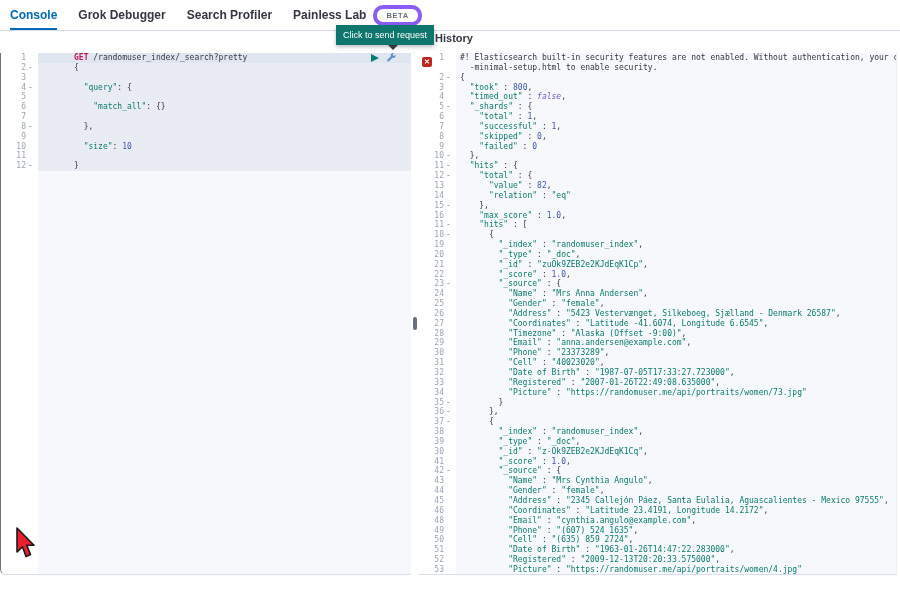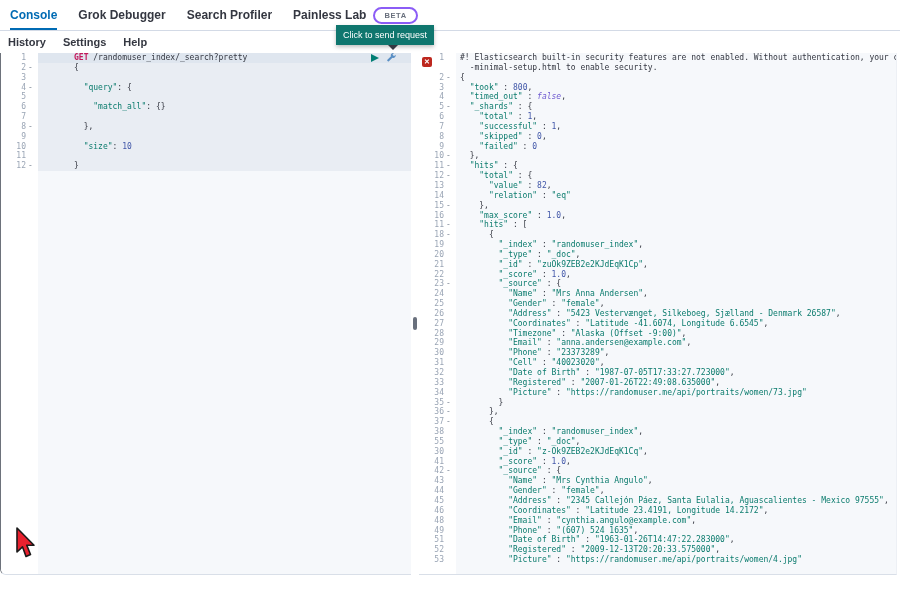--- a/index.html
+++ b/index.html
@@ -14,29 +14,30 @@
     display:flex; align-items:stretch; padding-left:10px;
     border-bottom:1px solid #D3DAE6; background:#fff;
   }
   .tab {
     display:flex; align-items:center; margin-right:21px;
     font-size:12px; font-weight:700; color:#343741; cursor:pointer;
     border-bottom:2px solid transparent; padding-top:2px;
   }
   .tab.active { color:#006BB4; border-bottom-color:#006BB4; }
   .beta-pill {
-    margin-left:7px; padding:2px 9px; border:2px solid #8b5cf6;
+    margin-left:7px; padding:2px 9px; border:4px solid #8b5cf6;
     border-radius:10px; font-size:7.5px; font-weight:700;
     letter-spacing:0.6px; color:#69707D; background:#fff;
   }
   
   .subnav {
     position:absolute; top:32px; left:0; right:0; height:20px;
     display:flex; align-items:center; padding-left:8px; gap:17px;
     background:#fff;
+    flex-direction:column;
   }
   .subnav-item { font-size:11px; font-weight:700; color:#343741; cursor:pointer; }
   
   .tooltip {
     position:absolute; top:25px; left:336px; z-index:50;
     background:#0f766e; color:#fff; font-size:9px; font-weight:400;
     padding:5px 7px; border-radius:0; white-space:nowrap;
     box-shadow:0 2px 4px rgba(0,0,0,.25);
   }
   .tooltip::after {
@@ -197,30 +198,31 @@
           <div class="row"><div class="gutter"><span class="num">29</span><span class="fold"></span></div><div class="code">          <span class="tok-s">"Email"</span> : <span class="tok-s">"anna.andersen@example.com"</span>,</div></div>
           <div class="row"><div class="gutter"><span class="num">30</span><span class="fold"></span></div><div class="code">          <span class="tok-s">"Phone"</span> : <span class="tok-s">"23373289"</span>,</div></div>
           <div class="row"><div class="gutter"><span class="num">31</span><span class="fold"></span></div><div class="code">          <span class="tok-s">"Cell"</span> : <span class="tok-s">"40023020"</span>,</div></div>
           <div class="row"><div class="gutter"><span class="num">32</span><span class="fold"></span></div><div class="code">          <span class="tok-s">"Date of Birth"</span> : <span class="tok-s">"1987-07-05T17:33:27.723000"</span>,</div></div>
           <div class="row"><div class="gutter"><span class="num">33</span><span class="fold"></span></div><div class="code">          <span class="tok-s">"Registered"</span> : <span class="tok-s">"2007-01-26T22:49:08.635000"</span>,</div></div>
           <div class="row"><div class="gutter"><span class="num">34</span><span class="fold"></span></div><div class="code">          <span class="tok-s">"Picture"</span> : <span class="tok-s">"https://randomuser.me/api/portraits/women/73.jpg"</span></div></div>
           <div class="row"><div class="gutter"><span class="num">35</span><span class="fold">-</span></div><div class="code">        }</div></div>
           <div class="row"><div class="gutter"><span class="num">36</span><span class="fold">-</span></div><div class="code">      },</div></div>
           <div class="row"><div class="gutter"><span class="num">37</span><span class="fold">-</span></div><div class="code">      {</div></div>
           <div class="row"><div class="gutter"><span class="num">38</span><span class="fold"></span></div><div class="code">        <span class="tok-s">"_index"</span> : <span class="tok-s">"randomuser_index"</span>,</div></div>
-          <div class="row"><div class="gutter"><span class="num">55</span><span class="fold"></span></div><div class="code">        <span class="tok-s">"_type"</span> : <span class="tok-s">"_doc"</span>,</div></div>
+          <div class="row"><div class="gutter"><span class="num">39</span><span class="fold"></span></div><div class="code">        <span class="tok-s">"_type"</span> : <span class="tok-s">"_doc"</span>,</div></div>
           <div class="row"><div class="gutter"><span class="num">30</span><span class="fold"></span></div><div class="code">        <span class="tok-s">"_id"</span> : <span class="tok-s">"z-Ok9ZEB2e2KJdEqK1Cq"</span>,</div></div>
           <div class="row"><div class="gutter"><span class="num">41</span><span class="fold"></span></div><div class="code">        <span class="tok-s">"_score"</span> : <span class="tok-n">1.0</span>,</div></div>
           <div class="row"><div class="gutter"><span class="num">42</span><span class="fold">-</span></div><div class="code">        <span class="tok-s">"_source"</span> : {</div></div>
           <div class="row"><div class="gutter"><span class="num">43</span><span class="fold"></span></div><div class="code">          <span class="tok-s">"Name"</span> : <span class="tok-s">"Mrs Cynthia Angulo"</span>,</div></div>
           <div class="row"><div class="gutter"><span class="num">44</span><span class="fold"></span></div><div class="code">          <span class="tok-s">"Gender"</span> : <span class="tok-s">"female"</span>,</div></div>
           <div class="row"><div class="gutter"><span class="num">45</span><span class="fold"></span></div><div class="code">          <span class="tok-s">"Address"</span> : <span class="tok-s">"2345 Callejón Páez, Santa Eulalia, Aguascalientes - Mexico 97555"</span>,</div></div>
           <div class="row"><div class="gutter"><span class="num">46</span><span class="fold"></span></div><div class="code">          <span class="tok-s">"Coordinates"</span> : <span class="tok-s">"Latitude 23.4191, Longitude 14.2172"</span>,</div></div>
           <div class="row"><div class="gutter"><span class="num">48</span><span class="fold"></span></div><div class="code">          <span class="tok-s">"Email"</span> : <span class="tok-s">"cynthia.angulo@example.com"</span>,</div></div>
           <div class="row"><div class="gutter"><span class="num">49</span><span class="fold"></span></div><div class="code">          <span class="tok-s">"Phone"</span> : <span class="tok-s">"(607) 524 1635"</span>,</div></div>
+          <div class="row"><div class="gutter"><span class="num">50</span><span class="fold"></span></div><div class="code">          <span class="tok-s">"Cell"</span> : <span class="tok-s">"(635) 859 2724"</span>,</div></div>
           <div class="row"><div class="gutter"><span class="num">51</span><span class="fold"></span></div><div class="code">          <span class="tok-s">"Date of Birth"</span> : <span class="tok-s">"1963-01-26T14:47:22.283000"</span>,</div></div>
           <div class="row"><div class="gutter"><span class="num">52</span><span class="fold"></span></div><div class="code">          <span class="tok-s">"Registered"</span> : <span class="tok-s">"2009-12-13T20:20:33.575000"</span>,</div></div>
           <div class="row"><div class="gutter"><span class="num">53</span><span class="fold"></span></div><div class="code">          <span class="tok-s">"Picture"</span> : <span class="tok-s">"https://randomuser.me/api/portraits/women/4.jpg"</span></div></div>
         </div>
     </section>
 
   </main>
 
   <svg class="mouse-cursor" width="24" height="34" viewBox="0 0 24 34">
     <polygon points="2,1 2,25 7.5,19.8 11,29.5 15.5,27.5 11.8,18.2 19,18.2" fill="#E8212E" stroke="#1a1a1a" stroke-width="1.6" stroke-linejoin="round"></polygon>

